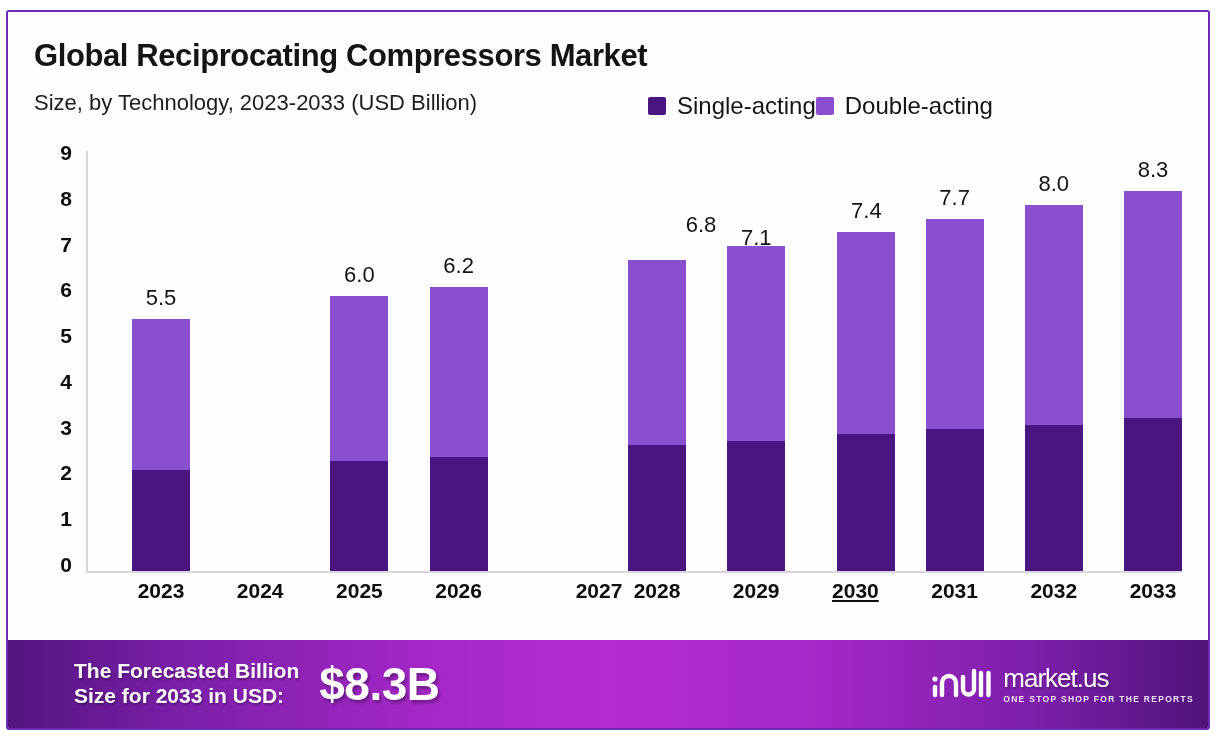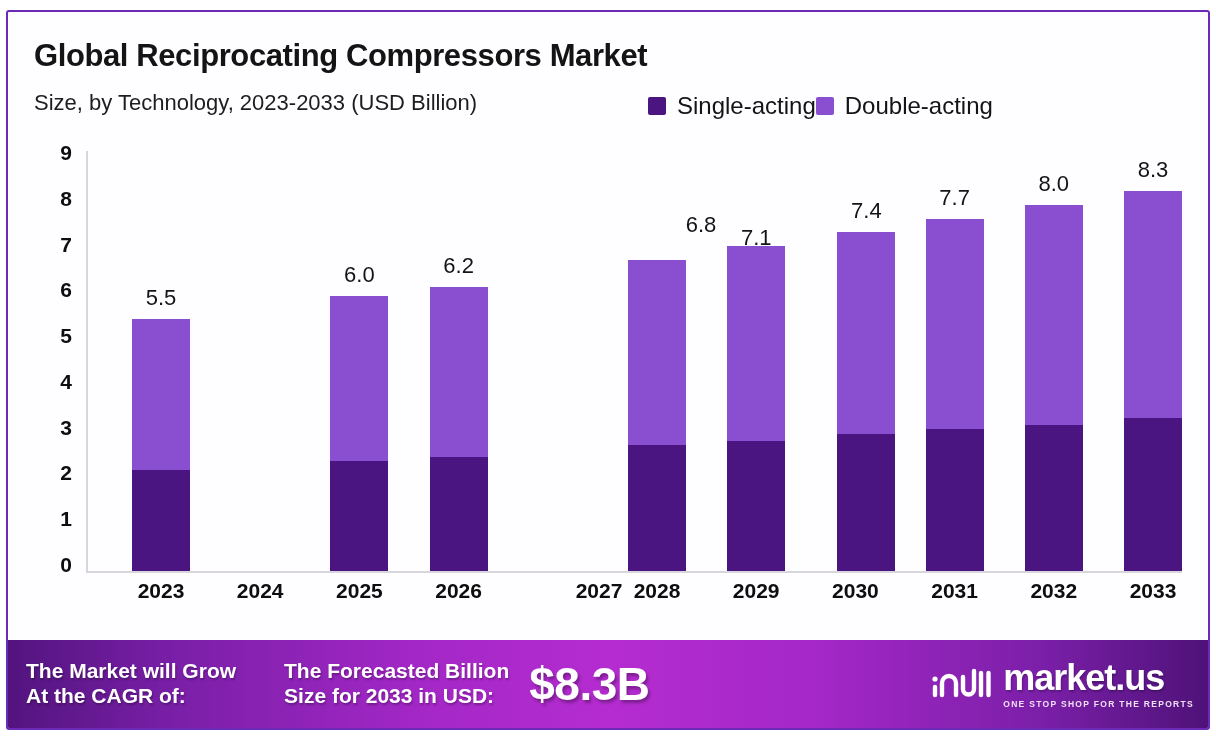--- a/index.html
+++ b/index.html
@@ -165,22 +165,22 @@
     gap: 10px;
     margin-left: auto;
   }
   .logo-wordmark {
     display: flex;
     flex-direction: column;
     align-items: flex-start;
   }
   .logo-name {
     color: #ffffff;
-    font-size: 36px;
-    font-weight: 700;
+    font-size: 26px;
+    font-weight: 400;
     letter-spacing: -1px;
     line-height: 1;
     text-shadow: 1px 2px 2px rgba(0,0,0,0.25);
   }
   .logo-tagline {
     color: #f1dff7;
     font-size: 8.5px;
     font-weight: 700;
     letter-spacing: 1.3px;
     margin-top: 3px;
@@ -287,32 +287,28 @@
           </div>
         </div>
       <div class="x-labels" id="x-labels">
           <div class="x-label" style="left: 44px;">2023</div>
           <div class="x-label" style="left: 143.2px;">2024</div>
           <div class="x-label" style="left: 242.4px;">2025</div>
           <div class="x-label" style="left: 341.6px;">2026</div>
           <div class="x-label" style="left: 452px; margin-left: 30px;">2027</div>
           <div class="x-label" style="left: 540px;">2028</div>
           <div class="x-label" style="left: 639.2px;">2029</div>
-          <div class="x-label" style="left: 738.4px;">2030</div>
+          <div class="x-label" style="left: 738.4px; text-decoration: underline;">2030</div>
           <div class="x-label" style="left: 837.6px;">2031</div>
           <div class="x-label" style="left: 936.8px;">2032</div>
           <div class="x-label" style="left: 1036px;">2033</div>
         </div>
     </div>
 
     <div class="banner">
-      <div class="banner-text">
-        <div>The Market will Grow</div>
-        <div>At the CAGR of:</div>
-      </div>
       <div class="sp-1"></div>
       <div class="sp-2"></div>
       <div class="banner-text">
         <div>The Forecasted Billion</div>
         <div>Size for 2033 in USD:</div>
       </div>
       <div class="sp-3"></div>
       <div class="banner-big">$8.3B</div>
 
       <div class="logo">

